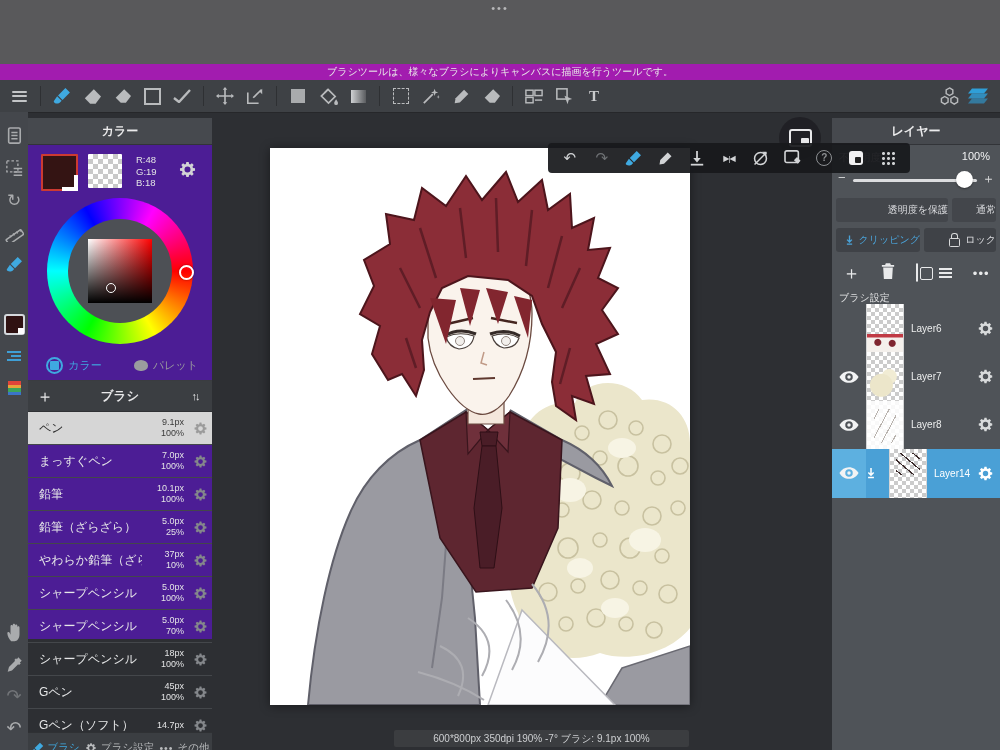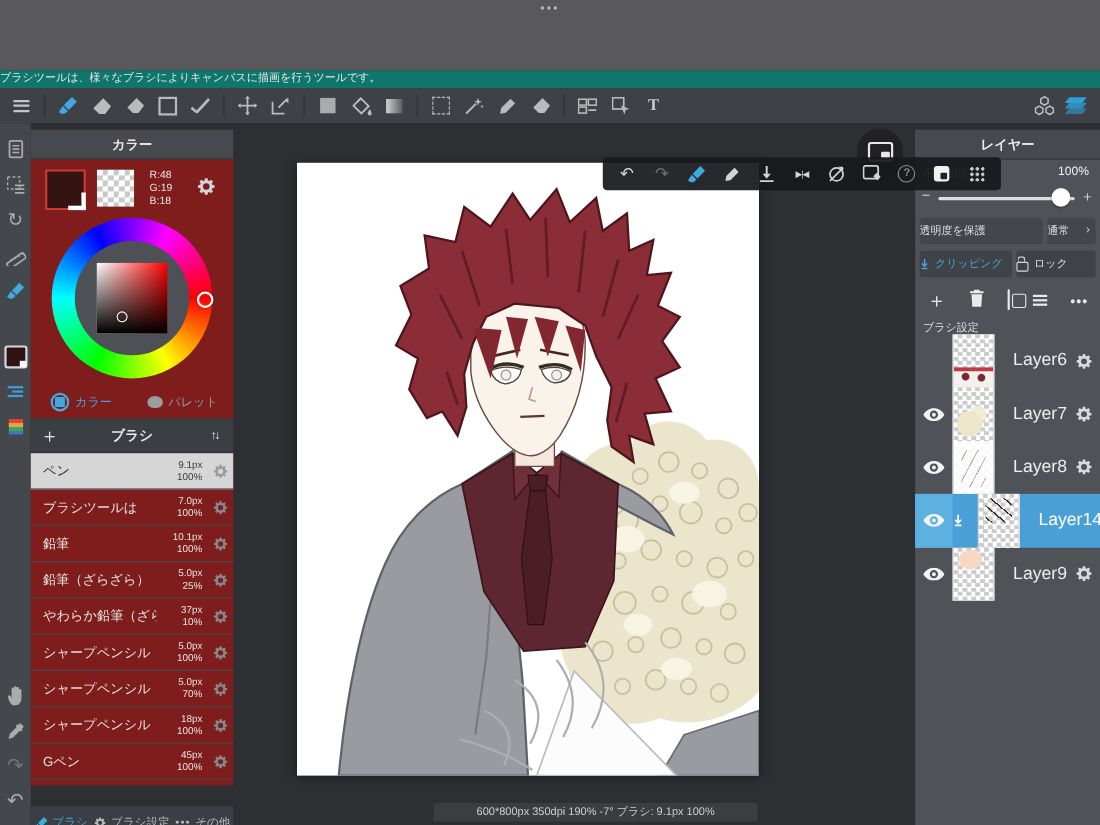--- a/index.html
+++ b/index.html
@@ -2,22 +2,22 @@
 <html><head>
 <meta charset="utf-8">
 <style>
   html,body{margin:0;padding:0}
   body{width:1000px;height:750px;position:relative;overflow:hidden;background:#2d2f33;
        font-family:"Liberation Sans","DejaVu Sans",sans-serif;-webkit-font-smoothing:antialiased}
   .abs{position:absolute}
   
   .sys-band{left:0;top:0;width:1000px;height:64px;background:#59595b}
   .sys-dots{width:100%;top:2px;text-align:center;color:#b8b8ba;font-size:11px;letter-spacing:2px}
-  .notif{left:0;top:64px;width:1000px;height:16px;background:#0f766e;color:#e9e9e9;
-         font-size:10px;line-height:16px;}
+  .notif{left:0;top:64px;width:1000px;height:16px;background:#a21caf;color:#e9e9e9;
+         font-size:10px;line-height:16px;text-align:center}
   
   .toolbar{left:0;top:80px;width:1000px;height:32px;background:#3e4145;display:flex;align-items:center;
            border-bottom:1px solid #26272a}
   .tb-ic{width:30px;height:26px;display:flex;align-items:center;justify-content:center;color:#b9bbbd;flex:0 0 auto}
   .tb-ic svg{display:block}
   .tb-sep{width:1px;height:20px;background:#2e3033;margin:0 6px;flex:0 0 auto}
   .tb-right{margin-left:auto;display:flex;align-items:center;padding-right:6px}
   .blue{color:#3fa9e0!important}
   .burger i{display:block;width:15px;height:2px;background:#c3c5c7;margin:2.5px 0;border-radius:1px}
   .sq{width:13px;height:13px;border:2px solid #b9bbbd}
@@ -32,21 +32,21 @@
   .rail{left:0;top:112px;width:28px;height:638px;background:#44474c;display:flex;flex-direction:column;align-items:center}
   .rail .ric{width:28px;height:24px;display:flex;align-items:center;justify-content:center;color:#a9abad;margin:4px 0}
   .rail .gap{height:28px}
   .rail .swatch{width:17px;height:17px;background:#2f1212;border:2px solid #d4d8dc;border-radius:3px;position:relative}
   .rail .swatch:after{content:"";position:absolute;right:-1px;bottom:-1px;width:6px;height:6px;background:#fff}
   .mini-lines i{display:block;width:14px;height:2px;background:#3f9fd6;margin:2px 0}
   .mini-lines i:nth-child(2){width:10px;margin-left:4px}
   .rainbow{width:13px;height:14px;background:linear-gradient(#e0443a 25%,#e8a33b 25% 50%,#3da45a 50% 75%,#3b74c9 75%)}
   .dim{opacity:.45}
   
-  .cpanel{left:28px;top:118px;width:184px;height:596px;background:#7f1d1d}
+  .cpanel{left:28px;top:118px;width:184px;height:521px;background:#4c1d95}
   .ptitle{left:0;top:0;width:100%;height:26px;background:#46494e;color:#ebebec;font-size:12px;font-weight:bold;
           text-align:center;line-height:26px;border-bottom:1px solid #323438}
   .fg-swatch{left:13px;top:36px;width:33px;height:33px;background:#341413;border:2px solid #cc3a32;border-radius:1px}
   .fg-swatch:after{content:"";position:absolute;right:-2px;bottom:-2px;width:12px;height:12px;
           border-right:4px solid #fff;border-bottom:4px solid #fff}
   .checker,.bg-swatch{background-image:conic-gradient(#c9c9c9 25%,#fff 0 50%,#c9c9c9 0 75%,#fff 0);background-size:10px 10px}
   .bg-swatch{left:60px;top:36px;width:34px;height:34px;border-radius:1px}
   .rgb{left:108px;top:36px;font-size:9.5px;color:#e3e4e5;line-height:11.5px}
   .gear-top{left:150px;top:42px;color:#d2d3d5}
   .wheel{left:19px;top:80px;width:146px;height:146px;border-radius:50%;
@@ -103,38 +103,38 @@
   
   .lpanel{left:832px;top:118px;width:168px;height:632px;background:#4f5358}
   .op-label{left:7px;top:33px;font-size:10.5px;color:#c6c8ca}
   .op-val{right:10px;top:32px;font-size:11px;color:#f1f2f3}
   .slider-row{left:0;top:52px;width:100%;height:20px}
   .s-minus{left:6px;top:0;color:#d7d8d9;font-size:13px}
   .s-plus{right:5px;top:0;color:#d7d8d9;font-size:13px}
   .s-track{left:21px;top:9px;width:124px;height:2.5px;background:#dcdddf;border-radius:2px}
   .s-knob{left:124px;top:1px;width:17px;height:17px;background:#fff;border-radius:50%;box-shadow:0 1px 2px #0006}
   .lbtn{position:absolute;height:24px;background:#43464b;border-radius:3px;color:#dcdde0;font-size:10px;
-        display:flex;align-items:center;justify-content:flex-start;gap:5px}
+        display:flex;align-items:center;justify-content:flex-end;gap:5px}
   .chev{font-size:11px;color:#c8cacc;position:absolute;right:5px;top:5px}
   .acts{left:0;top:142px;width:100%;height:26px;display:flex;align-items:center;justify-content:space-around;color:#e9eaeb}
   .list-label{left:7px;top:173px;font-size:10px;color:#e0e1e2}
   .llist{left:0;top:186px;width:100%}
   .layer-row{position:relative;height:48.4px;display:flex;align-items:center}
   .layer-row.selected{background:#4aa0d6}
   .eye-cell{width:34px;height:100%;display:flex;align-items:center;justify-content:center;color:#f2f3f4;flex:0 0 auto}
   .selected .eye-cell{background:#5db0e0}
   .hidden-layer .eye-cell svg{visibility:hidden}
   .clip-icon{display:none;width:10px;color:#f0f1f2;flex:0 0 auto;margin-right:1px}
   .clipped .clip-icon{display:block}
   .selected .clip-icon{color:#fff}
   .thumb{width:38px;height:48.4px;flex:0 0 auto;border-left:1px solid #d4d5d6;border-right:1px solid #d4d5d6;
          box-sizing:border-box;background-color:#fff}
   .layer-row:not(.clipped) .thumb{margin-left:0}
   .clipped .thumb{margin-left:12px}
-  .lname{flex:1;padding-left:17px;font-size:16px;color:#eceded;white-space:nowrap}
+  .lname{flex:1;padding-left:7px;font-size:10px;color:#eceded;white-space:nowrap}
   .selected .lname{color:#fff}
   .lgear{width:30px;display:flex;justify-content:center;color:#d8dadb;flex:0 0 auto}
   .selected .lgear{color:#fff}
   
   .thumb{background-image:conic-gradient(#cbcbcb 25%,#fff 0 50%,#cbcbcb 0 75%,#fff 0);background-size:8px 8px}
   .thumb-photo{background-image:radial-gradient(circle at 30% 80%,#7e2630 3px,transparent 4px),radial-gradient(circle at 70% 82%,#7e2630 3px,transparent 4px),linear-gradient(#c03a44,#c03a44),linear-gradient(#f4f0ec,#f4f0ec),conic-gradient(#cbcbcb 25%,#fff 0 50%,#cbcbcb 0 75%,#fff 0);
     background-size:100% 100%,100% 100%,100% 3.5px,100% 17px,8px 8px;
     background-position:0 0,0 0,0 30px,0 31px,0 0;background-repeat:no-repeat,no-repeat,no-repeat,no-repeat,repeat}
   .thumb-flowers{background-image:radial-gradient(circle at 40% 68%,#ece6ca 0 11px,transparent 12px),radial-gradient(circle at 62% 50%,#f1ecd4 0 7px,transparent 8px),conic-gradient(#cbcbcb 25%,#fff 0 50%,#cbcbcb 0 75%,#fff 0);
     background-size:100% 100%,100% 100%,8px 8px;background-repeat:no-repeat,no-repeat,repeat}
@@ -448,21 +448,21 @@
           <span>9.1px</span>
           <span>100%</span>
         </span>
         <span class="b-gear">
           <svg width="15" height="15">
             <use href="#i-gear"></use>
           </svg>
         </span>
       </div>
     <div class="brush-row">
-        <span class="b-name">ブラシツールは</span>
+        <span class="b-name">まっすぐペン</span>
         <span class="b-vals">
           <span>7.0px</span>
           <span>100%</span>
         </span>
         <span class="b-gear">
           <svg width="15" height="15">
             <use href="#i-gear"></use>
           </svg>
         </span>
       </div>
@@ -536,20 +536,32 @@
           <svg width="15" height="15">
             <use href="#i-gear"></use>
           </svg>
         </span>
       </div>
     <div class="brush-row">
         <span class="b-name">Gペン</span>
         <span class="b-vals">
           <span>45px</span>
           <span>100%</span>
+        </span>
+        <span class="b-gear">
+          <svg width="15" height="15">
+            <use href="#i-gear"></use>
+          </svg>
+        </span>
+      </div>
+    <div class="brush-row">
+        <span class="b-name">Gペン（ソフト）</span>
+        <span class="b-vals">
+          <span>14.7px</span>
+          <span></span>
         </span>
         <span class="b-gear">
           <svg width="15" height="15">
             <use href="#i-gear"></use>
           </svg>
         </span>
       </div>
   </div>
   <div class="abs bfooter">
     <span class="fitem blue">
@@ -790,30 +802,16 @@
           <use href="#i-clip"></use>
         </svg>
         <div class="thumb thumb-ink"></div>
         <span class="lname">Layer14</span>
         <span class="lgear">
           <svg width="17" height="17">
             <use href="#i-gear"></use>
           </svg>
         </span>
       </div>
-    <div class="layer-row">
-        <span class="eye-cell">
-          <svg width="20" height="12">
-            <use href="#i-eye"></use>
-          </svg>
-        </span>
-        <div class="thumb thumb-skin"></div>
-        <span class="lname">Layer9</span>
-        <span class="lgear">
-          <svg width="17" height="17">
-            <use href="#i-gear"></use>
-          </svg>
-        </span>
-      </div>
   </div>
 </div>
 
 <div class="abs status">600*800px 350dpi 190% -7° ブラシ: 9.1px 100%</div>
 
 </body></html>

